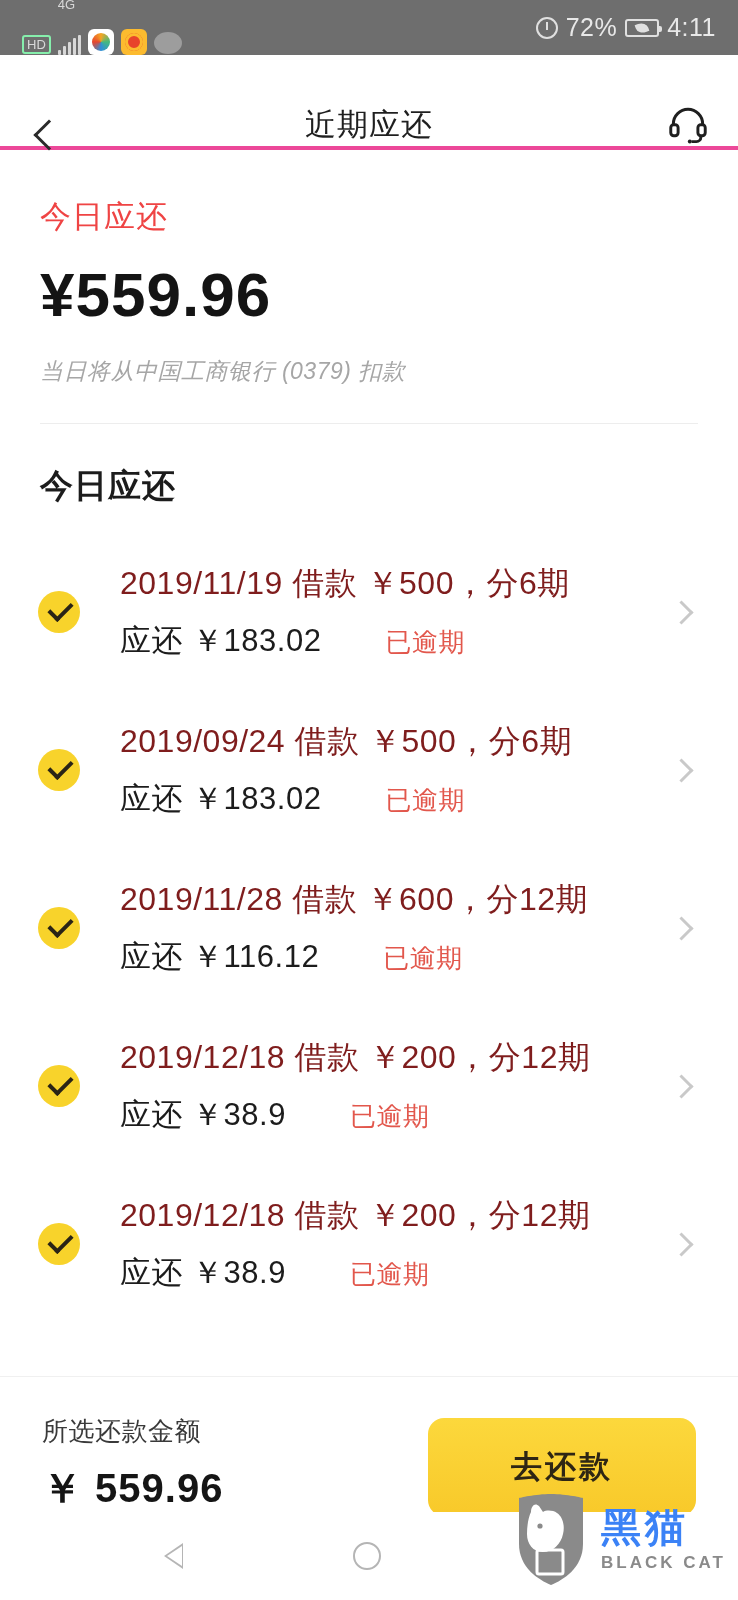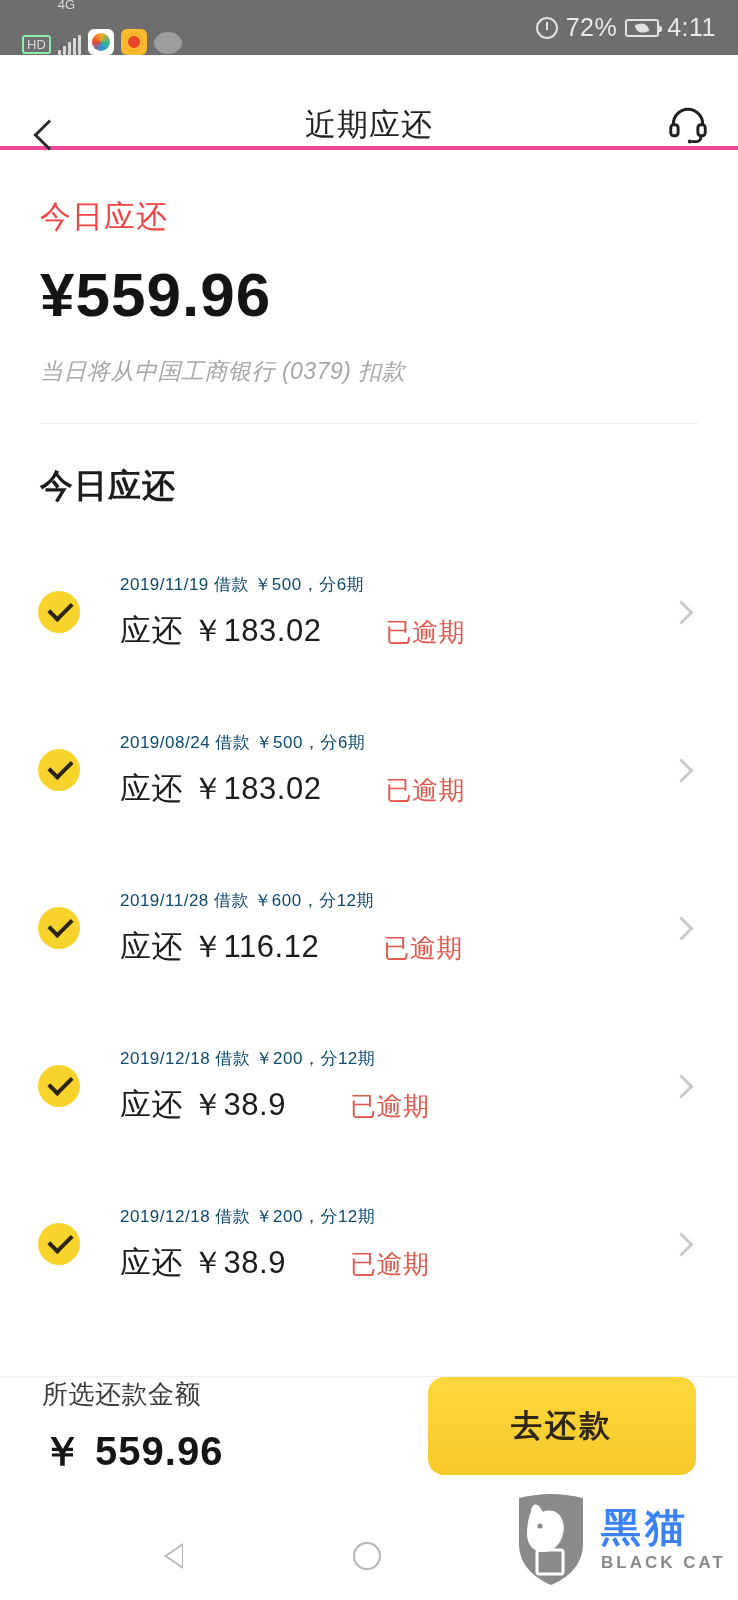--- a/index.html
+++ b/index.html
@@ -88,34 +88,34 @@
   .check{
     width:42px;height:42px;border-radius:50%;background:#F8D32B;
     flex:0 0 42px; position:relative;
   }
   .check::after{
     content:""; position:absolute; left:11px; top:11px;
     width:19px;height:10px;border-left:4px solid #2a2416;border-bottom:4px solid #2a2416;
     transform:rotate(-45deg);
   }
   .loan-body{ flex:1; margin-left:40px; }
-  .loan-meta{ font-size:17px; color:#0c4a6e; letter-spacing:.5px; }
+  .loan-meta{ font-size:32px; color:#7f1d1d; letter-spacing:.5px; }
   .loan-due{ margin-top:14px; font-size:31px; color:#1c1c1c; letter-spacing:.5px; display:flex; align-items:baseline;gap:44px; }
   .loan-due .amt{ margin-right:20px; }
   .overdue{ font-size:26px; color:#e2574c; }
   .chev-right{
     width:17px;height:17px;border-top:3px solid #c9c9c9;border-right:3px solid #c9c9c9;
     transform:rotate(45deg); flex:0 0 auto; margin-right:14px;
   }
 
   
   .bottombar{
     position:absolute; left:0; right:0; top:1376px; height:140px;
     background:#fff; border-top:1px solid #f0f0f0;
-    display:flex; align-items:flex-start; padding:0 42px;
+    display:flex; align-items:flex-end; padding:0 42px;
   }
   .bb-left{ display:flex; flex-direction:column; }
   .bb-label{ font-size:26px; color:#3a3a3a; letter-spacing:.5px;}
   .bb-amount{ font-size:40px; font-weight:bold; color:#151515; margin-top:12px; letter-spacing:1px;}
   .pay-btn{
     margin-left:auto; width:268px; height:98px; border-radius:16px;
     background:linear-gradient(180deg,#FCD83C 0%,#F8C92A 100%);
     border:none; color:#2e2614; font-size:31px; font-weight:bold;
     letter-spacing:3px; cursor:pointer;
     display:flex; align-items:center; justify-content:center;
@@ -218,21 +218,21 @@
         <span class="amt">应还 ￥183.02</span>
         <span class="overdue">已逾期</span>
       </div>
     </div>
     <span class="chev-right"></span>
   </div>
 
   <div class="loan-row">
     <span class="check"></span>
     <div class="loan-body">
-      <div class="loan-meta">2019/08/24 借款 ￥500，分6期</div>
+      <div class="loan-meta">2019/09/24 借款 ￥500，分6期</div>
       <div class="loan-due">
         <span class="amt">应还 ￥183.02</span>
         <span class="overdue">已逾期</span>
       </div>
     </div>
     <span class="chev-right"></span>
   </div>
 
   <div class="loan-row">
     <span class="check"></span>

